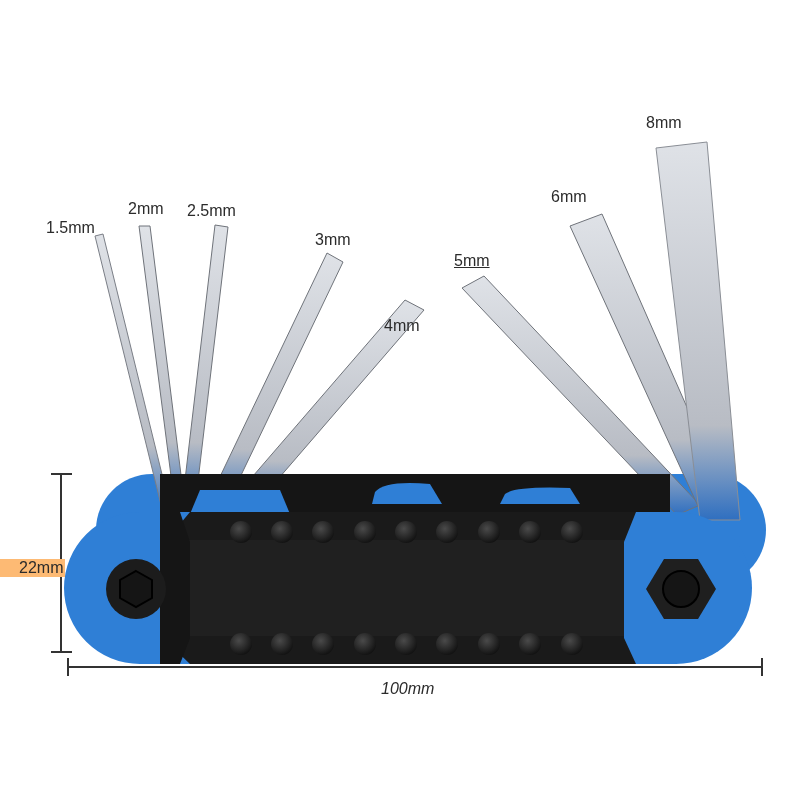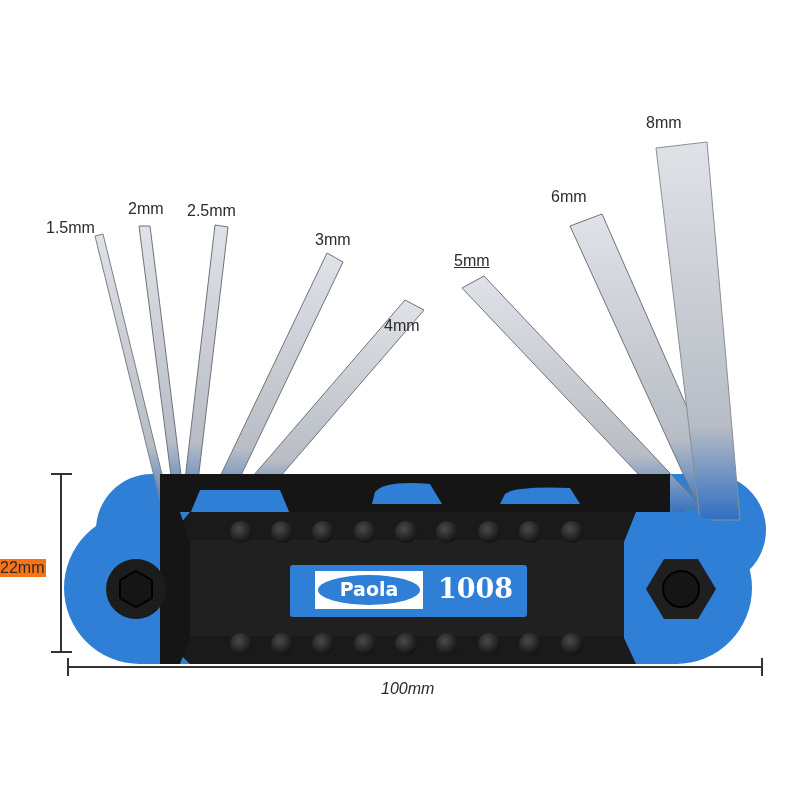--- a/index.html
+++ b/index.html
@@ -112,25 +112,17 @@
 
   <div class="lbl" style="left:46px;top:207px;margin-top:12px;">1.5mm</div>
   <div class="lbl" style="left:128px;top:200px;">2mm</div>
   <div class="lbl" style="left:187px;top:202px;">2.5mm</div>
   <div class="lbl" style="left:315px;top:231px;text-align:center;">3mm</div>
   <div class="lbl" style="left:384px;top:276px;margin-top:41px;">4mm</div>
   <div class="lbl" style="left:454px;top:252px;text-decoration:underline;">5mm</div>
   <div class="lbl" style="left:551px;top:188px;">6mm</div>
   <div class="lbl" style="left:646px;top:114px;">8mm</div>
 
-  <div class="lbl" style="left:0px;top:559px;background:#f97316;padding-right:2px;">22mm</div>
+  <div class="lbl" style="left:0px;top:559px;background:#fdba74;padding-right:2px;padding-left:19px;">22mm</div>
   <div class="lbl" style="left:381px;top:680px;font-style:italic;">100mm</div>
 
-  <div class="badge">
-    <div class="logo-box">
-      <div class="logo-ellipse">
-        <div class="logo-text">Paola</div>
-      </div>
-    </div>
-    <div class="model">1008</div>
-  </div>
 
 </div>
 
 </body></html>

